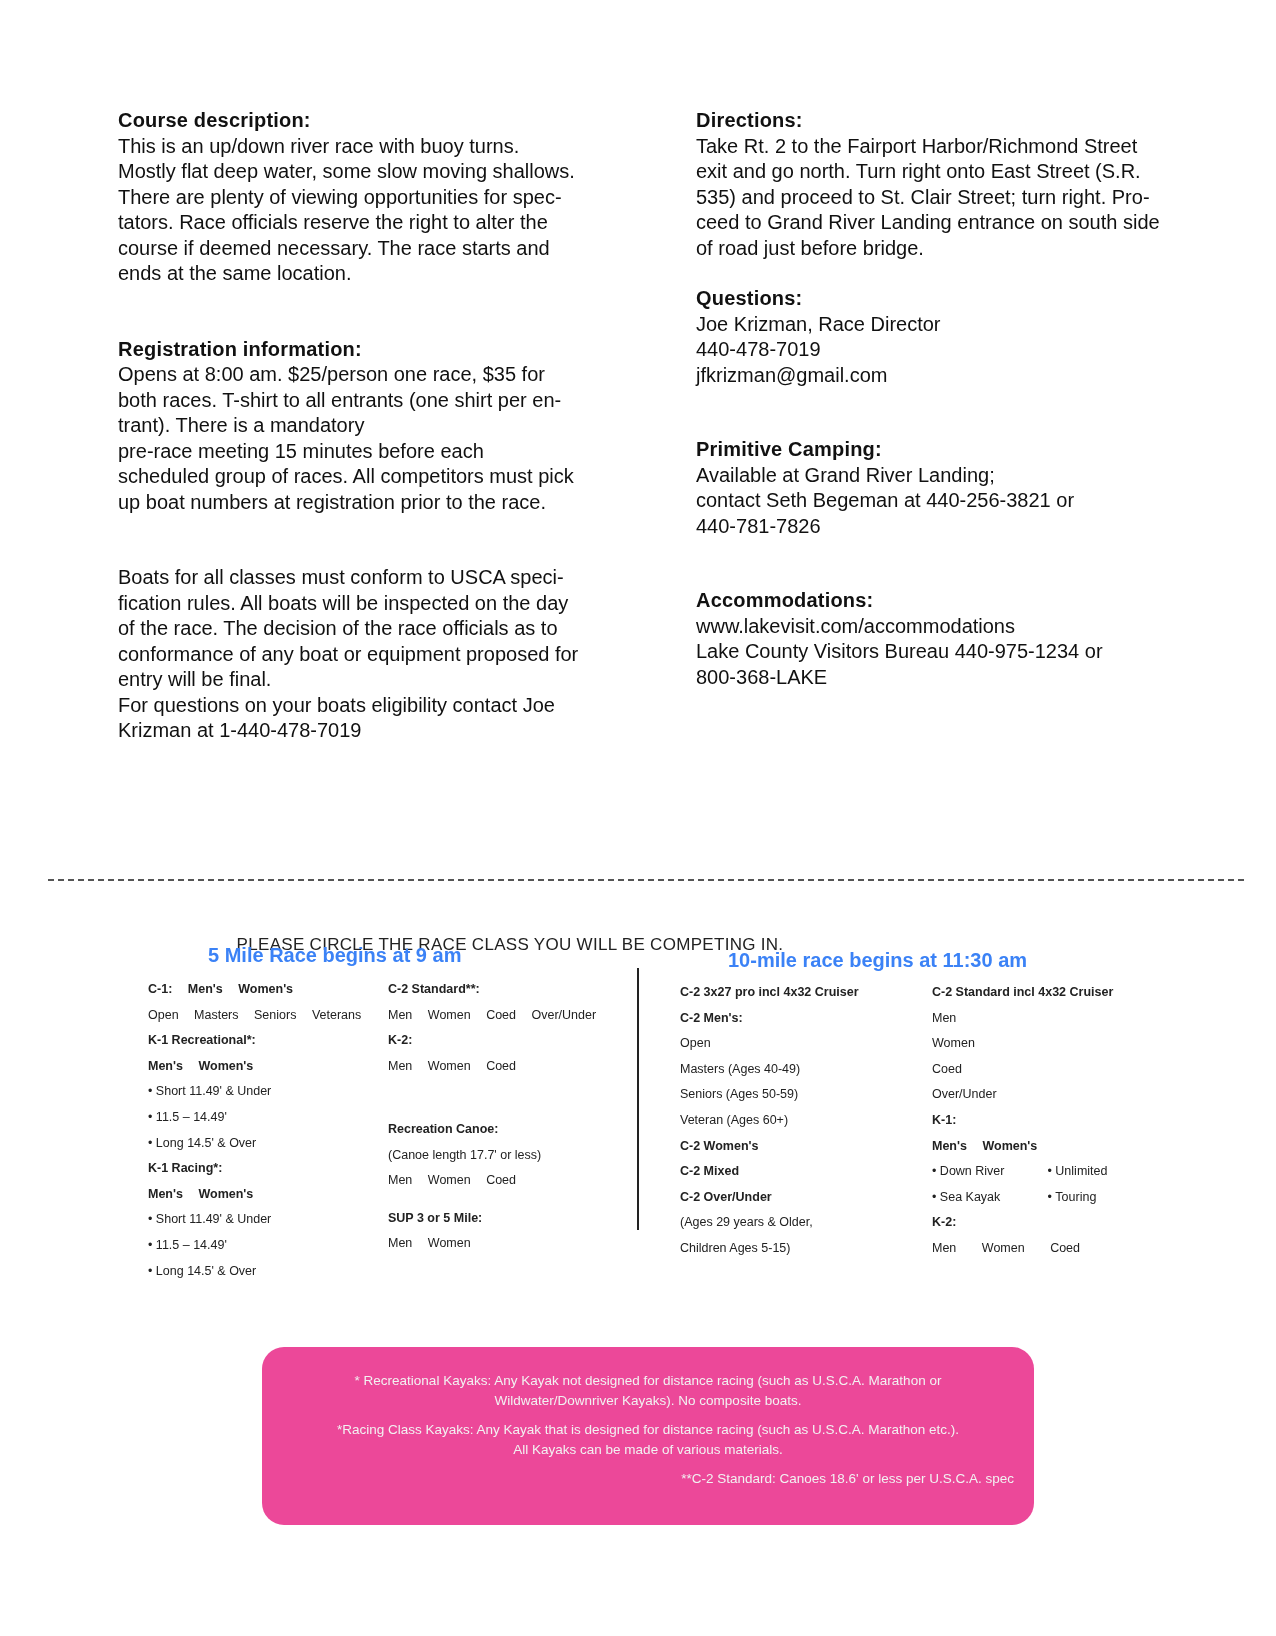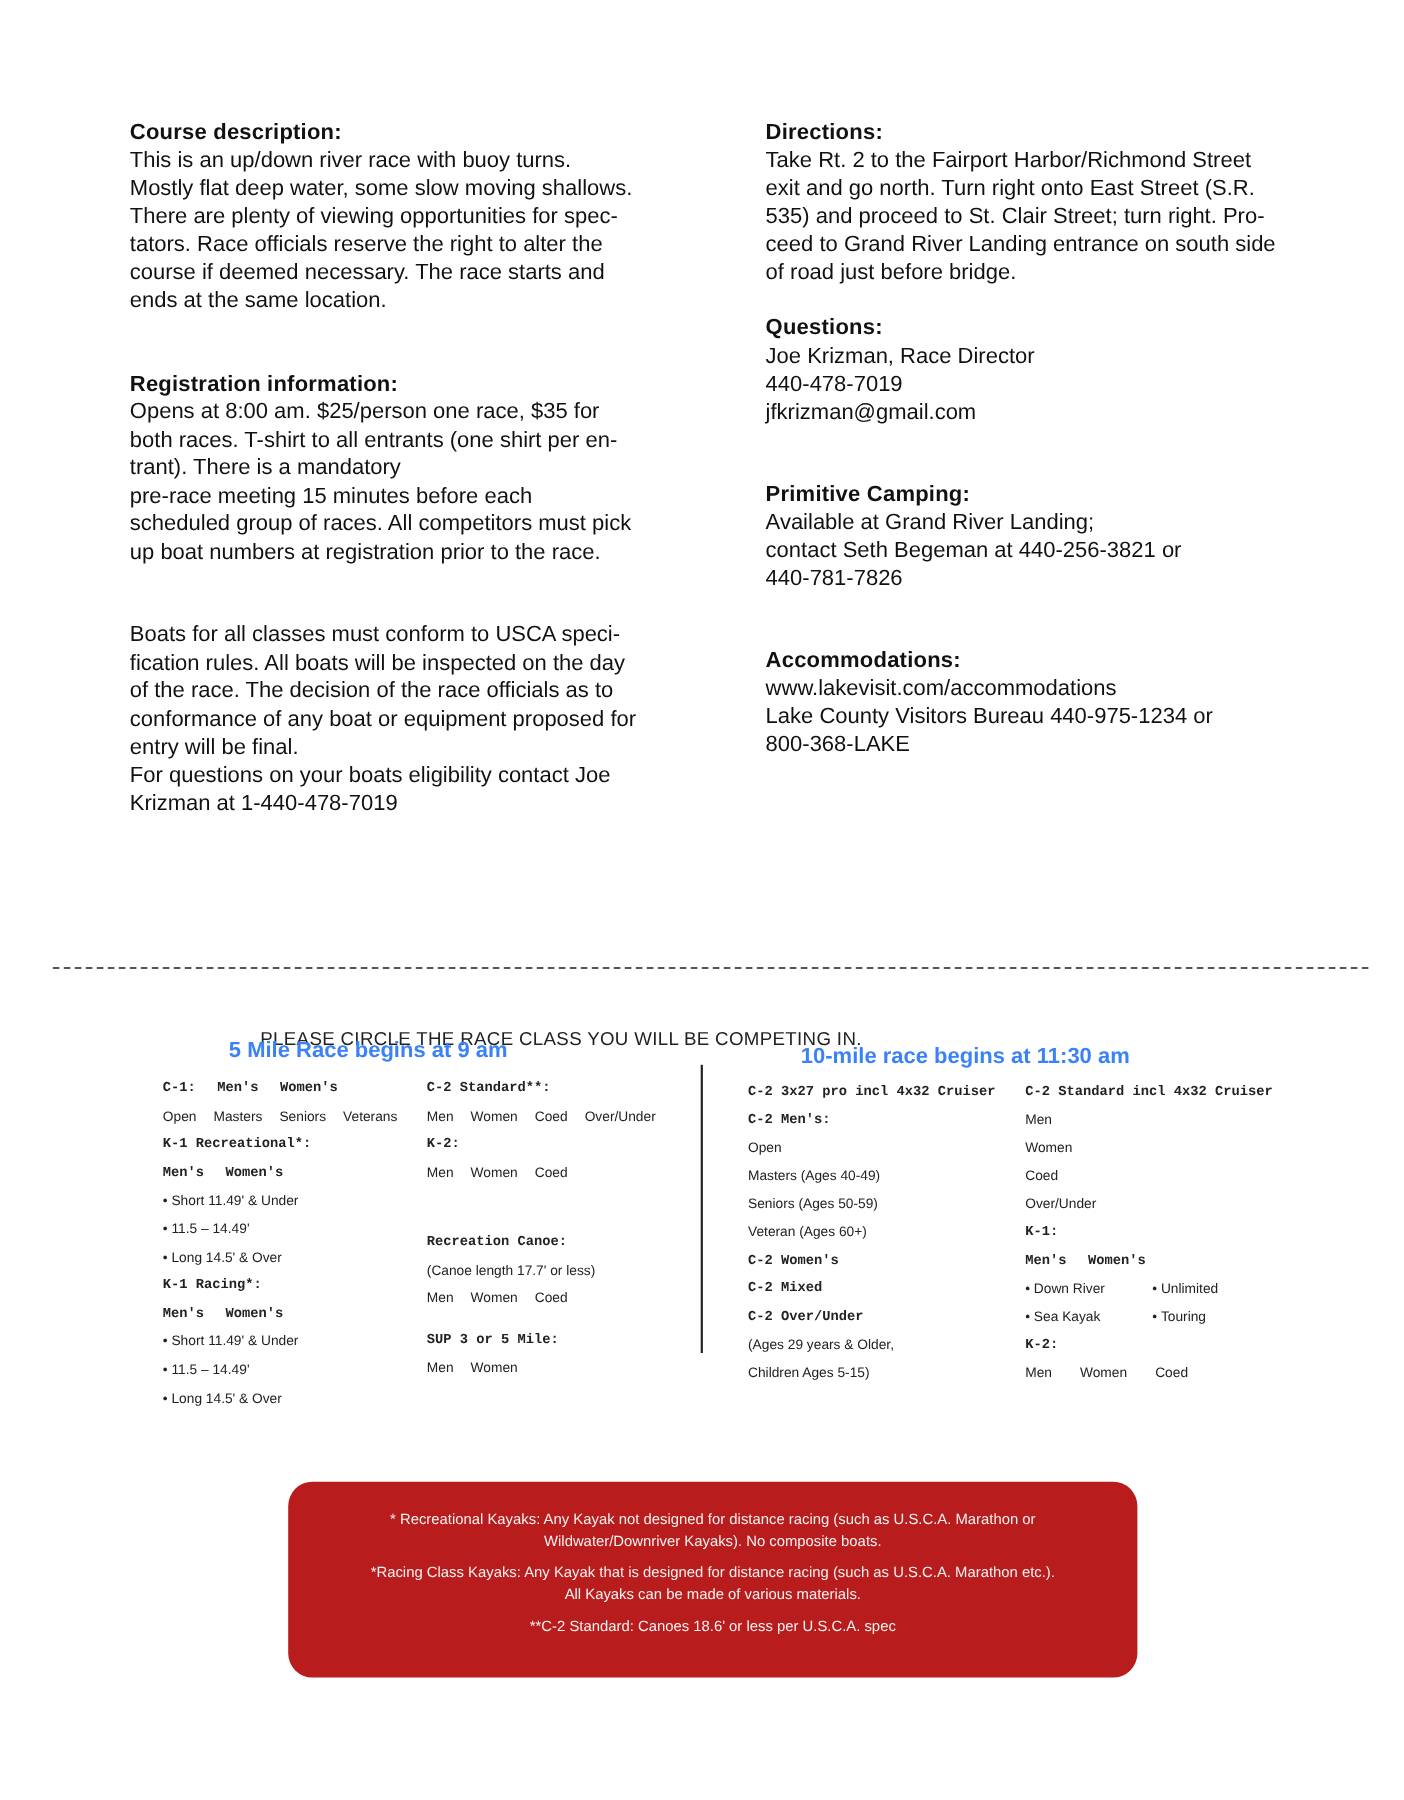--- a/index.html
+++ b/index.html
@@ -67,49 +67,49 @@
       height: 262px;
       background: #222;
     }
 
     .small-col {
       position: absolute;
       font-size: 12.5px;
       line-height: 25.6px;
       color: #222;
     }
-    .small-col .b { font-weight: bold; font-family: Liberation Mono, monospace; }
+    .small-col .b { font-weight: bold; }
     .small-col .row { white-space: nowrap; }
     .small-col .row span + span { margin-left: 12px; }
     .spacer-h { height: 25.6px; }
     .spacer-half { height: 12px; }
 
     .r5a { left: 148px; top: 977px; }
     .r5b { left: 388px; top: 977px; }
     .r10a { left: 680px; top: 980px; }
     .r10b { left: 932px; top: 980px; }
 
     .bullet::before { content: "\2022\00a0"; }
     .kw { display: inline-block; min-width: 100px; }
 
     .note-box {
       position: absolute;
       left: 262px;
       top: 1347px;
       width: 772px;
       height: 178px;
-      background: #b91c1c;
+      background: #ec4899;
       border-radius: 22px;
       color: #f2f2f2;
       font-size: 13.5px;
       line-height: 19.5px;
       padding: 24px 20px 0 20px;
     }
     .note-wrap { text-align: center; }
-    .note-3 { text-align: center; }
+    .note-3 { text-align: right; }
   </style>
 </head>
 <body>
 
 <div class="col col-left">
   <div class="section">
     <h2>Course description:</h2>
     <p>This is an up/down river race with buoy turns.
 Mostly flat deep water, some slow moving shallows.
 There are plenty of viewing opportunities for spec-

